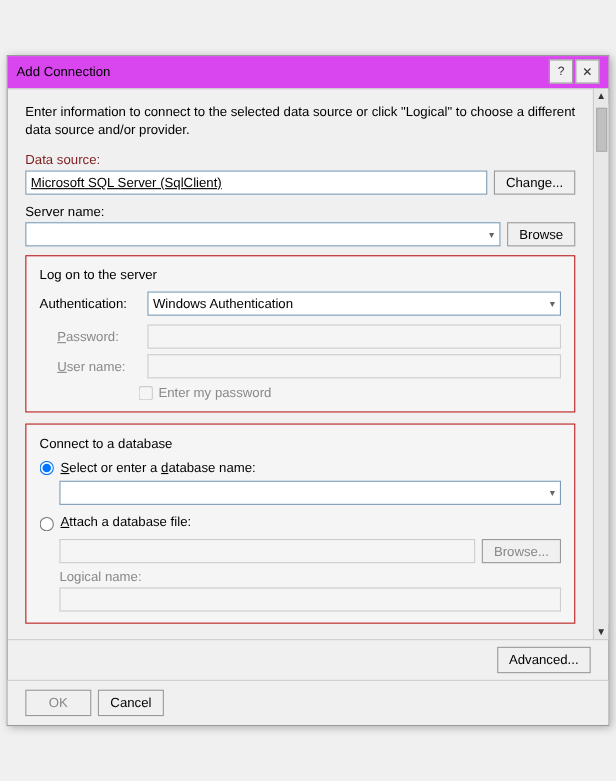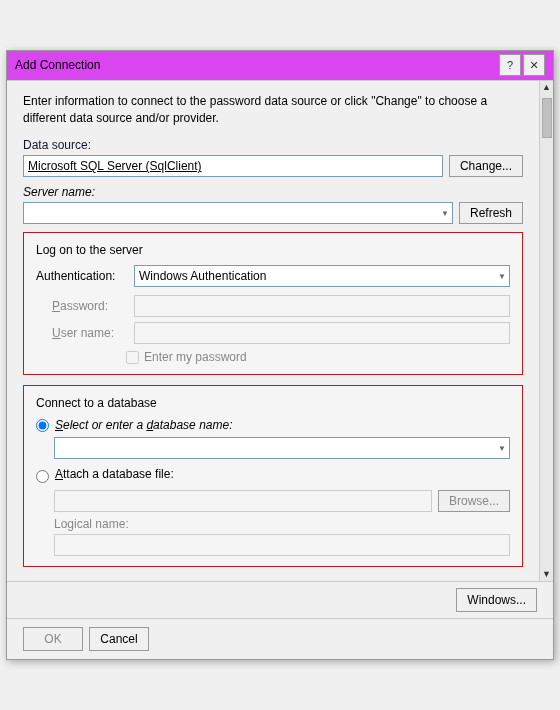--- a/index.html
+++ b/index.html
@@ -69,21 +69,21 @@
       margin-bottom: 12px;
       line-height: 1.4;
     }
 
     .field-group {
       margin-bottom: 8px;
     }
 
     .field-label {
       font-size: 12px;
-      color: #0f172a;
+      color: #7f1d1d;
       margin-bottom: 3px;
       display: block;
     }
 
     .field-row {
       display: flex;
       align-items: center;
       gap: 6px;
     }
 
@@ -120,21 +120,20 @@
       display: flex;
       align-items: center;
       gap: 6px;
       margin-bottom: 8px;
     }
 
     .server-name-label {
       font-size: 12px;
       color: #000;
       margin-bottom: 3px;
-      font-style: italic;
     }
 
     .select-input {
       height: 22px;
       border: 1px solid #7a9bb5;
       background: #fff;
       padding: 2px 4px;
       font-size: 12px;
       font-family: "Segoe UI", Arial, sans-serif;
       outline: none;
@@ -264,21 +263,20 @@
     .radio-row {
       display: flex;
       align-items: center;
       gap: 6px;
       margin-bottom: 5px;
     }
 
     .radio-label {
       font-size: 12px;
       color: #000;
-      font-style: italic;
     }
 
     .db-select-wrapper {
       position: relative;
       display: flex;
       align-items: center;
       margin-left: 18px;
       margin-bottom: 8px;
     }
 
@@ -481,39 +479,39 @@
     <span class="title-text">Add Connection</span>
     <div class="title-bar-buttons">
       <button class="title-btn">?</button>
       <button class="title-btn">✕</button>
     </div>
   </div>
 
   <div class="main-content">
     <div class="scroll-body">
 
-      <p class="description">Enter information to connect to the password data source or click "Change" to choose a different data source and/or provider.</p>
+      <p class="description">Enter information to connect to the selected data source or click "Logical" to choose a different data source and/or provider.</p>
 
       <div class="field-group">
         <span class="field-label">Data source:</span>
         <div class="field-row">
           <input type="text" class="text-input data-source-input" readonly="" style="background: rgb(255, 255, 255); color: rgb(0, 0, 0);" value="Microsoft SQL Server (SqlClient)">
           <button class="btn">Change...</button>
         </div>
       </div>
 
       <div class="server-section">
         <div class="server-name-label">Server name:</div>
         <div class="server-row">
           <div class="select-wrapper server-name-select">
             <select class="select-input" style="width:100%; padding-right:18px;">
               <option value=""></option>
             </select>
           </div>
-          <button class="btn">Refresh</button>
+          <button class="btn">Browse</button>
         </div>
       </div>
 
       <div class="group-box">
         <div class="group-title">Log on to the server</div>
         <div class="auth-row">
           <span class="auth-label">Authentication:</span>
           <div class="auth-select-wrapper">
             <select class="auth-select">
               <option>Windows Authentication</option>
@@ -567,21 +565,21 @@
     <div class="right-scroll">
       <div class="scroll-up">▲</div>
       <div class="scroll-track">
         <div class="scroll-thumb-inner"></div>
       </div>
       <div class="scroll-down">▼</div>
     </div>
   </div>
 
   <div class="advanced-row">
-    <button class="btn-advanced">Windows...</button>
+    <button class="btn-advanced">Advanced...</button>
   </div>
 
   <div class="bottom-bar">
     <div class="bottom-right">
       <button class="btn-ok">OK</button>
       <button class="btn-normal">Cancel</button>
     </div>
   </div>
 </div>
 

